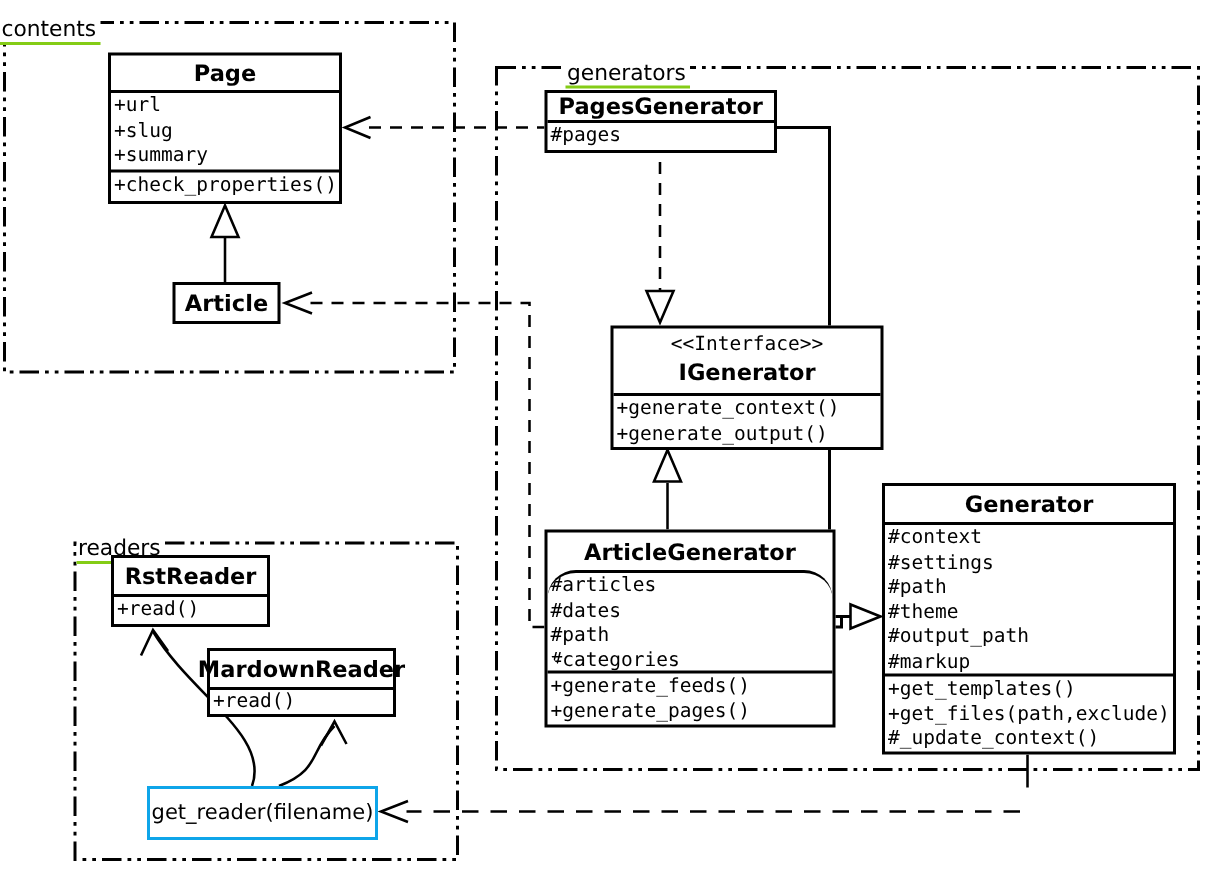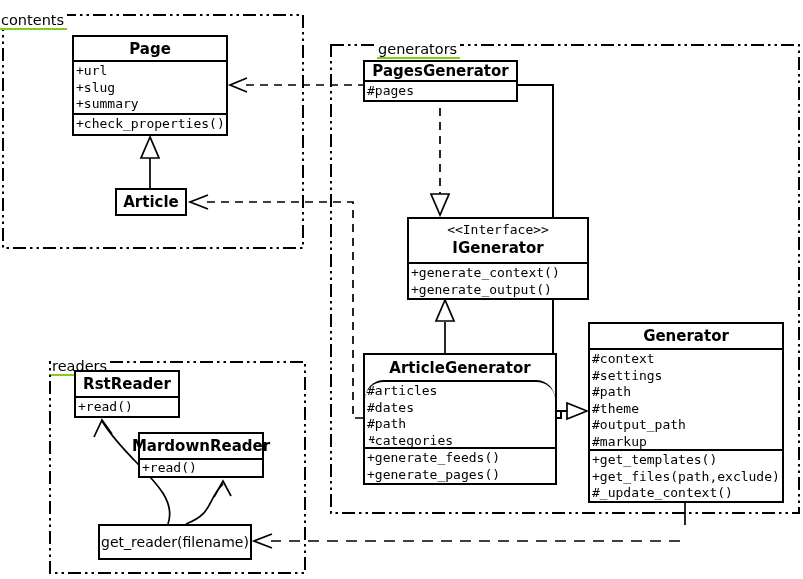--- a/index.html
+++ b/index.html
@@ -27,21 +27,21 @@
     font-family:"DejaVu Sans Mono", monospace; font-size:13px; line-height:16.5px;
     white-space:pre; padding:0 2px;
   }
   .stereotype {
     font-family:"DejaVu Sans Mono", monospace; font-size:13px; line-height:17px;
     text-align:center; white-space:pre;
   }
   .iface-name { font-weight:bold; font-size:15px; line-height:20px; text-align:center; white-space:pre; }
 
   .plainbox {
-    position:absolute; background:#ffffff; border:2px solid #000000; box-sizing:border-box;
+    position:absolute; background:#ffffff; border:2px solid #0ea5e9; box-sizing:border-box;
     display:flex; align-items:center; justify-content:center;
     font-size:14px; white-space:pre;
   }
 </style>
 </head>
 <body>
 
 <div id="canvas">
 
   <svg id="wires" viewBox="0 0 803 579">

